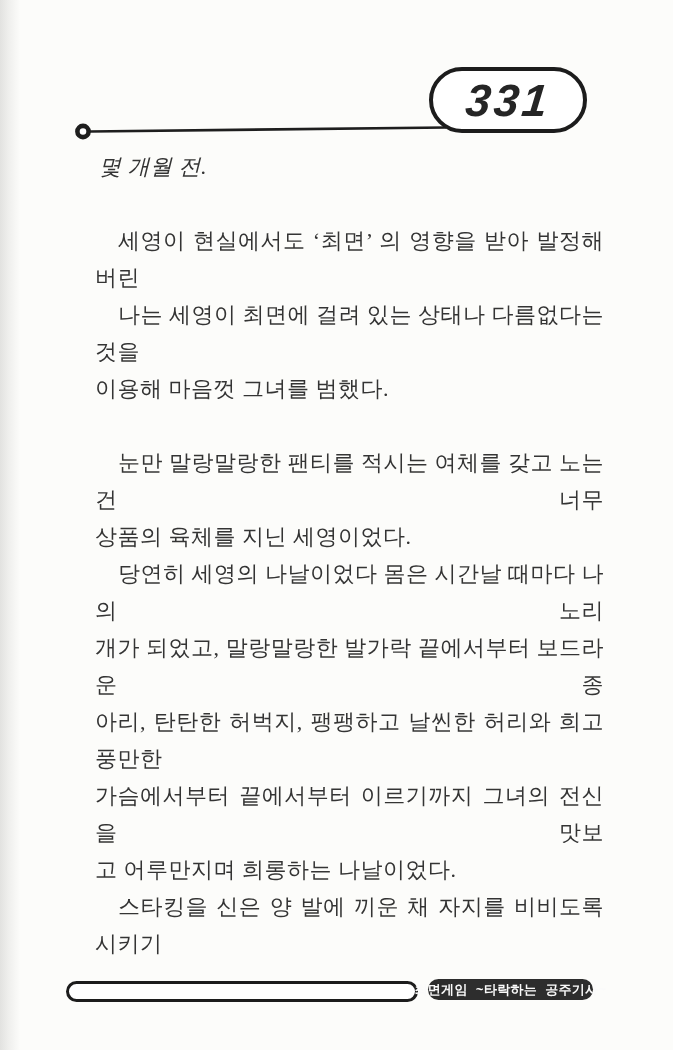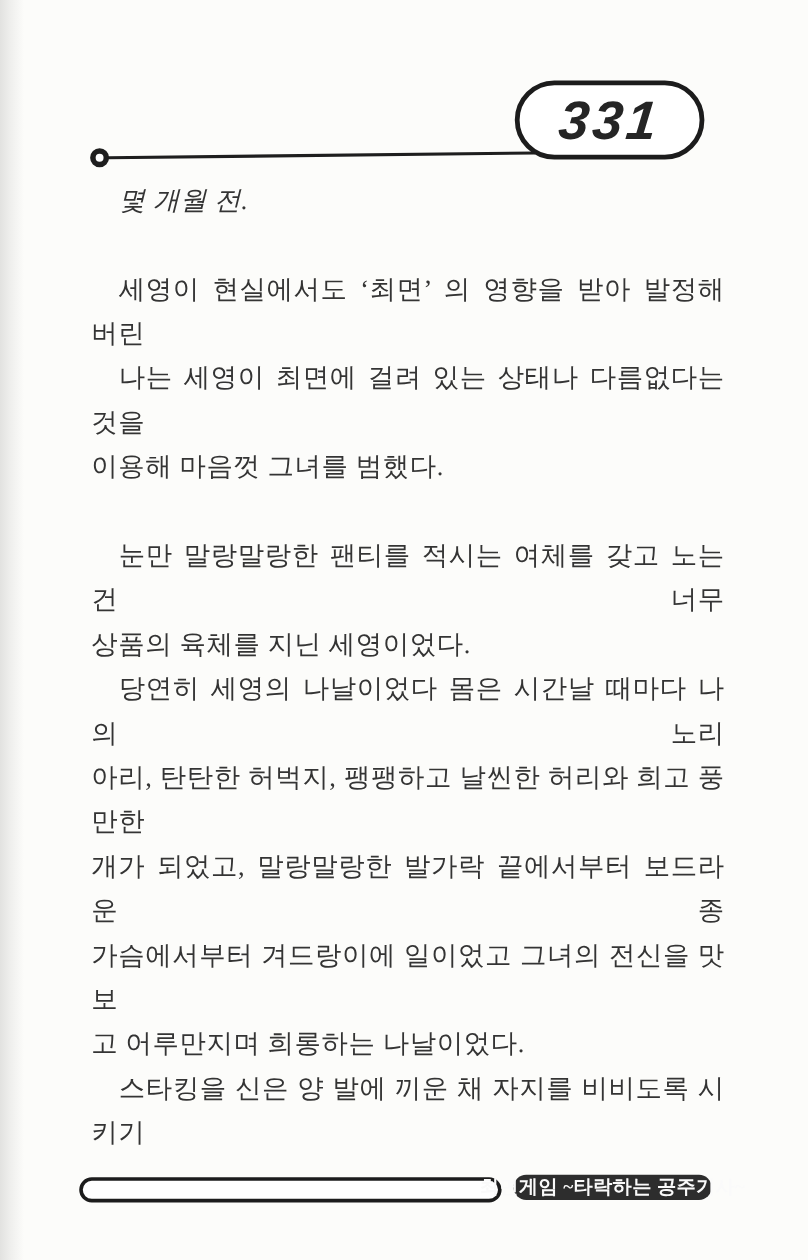--- a/index.html
+++ b/index.html
@@ -30,36 +30,36 @@
     letter-spacing:3px;color:#252525;transform:skewX(-6deg);
   }
   
   .content{
     position:absolute;left:76px;top:148px;width:528px;
     font-size:22px;line-height:37px;
     letter-spacing:0.5px;
   }
   .heading{text-indent:23px;font-style:italic;}
   .para.gap{margin-top:37px;}
-  .line{text-align:justify;text-align-last:justify;}
+  .line{text-align:justify;text-align-last:justify;margin-left:19px;}
   .line.last{text-align-last:left;}
   .line.first{text-indent:23px;}
   
   .footer-pill{
     position:absolute;left:66px;top:981px;width:346px;height:15px;
     background:#ffffff;border:3px solid #1c1c1c;border-radius:12px;
   }
   .footer-badge{
     position:absolute;left:428px;top:979px;width:165px;height:21px;
     background:#2d2d2d;border-radius:11px;
     display:flex;align-items:center;justify-content:center;
   }
   .footer-badge span{
-    font-family:Liberation Serif, serif;
-    font-size:16px;font-weight:bold;color:#fafafa;
+    font-family:Liberation Mono, monospace;
+    font-size:13px;font-weight:bold;color:#fafafa;
     letter-spacing:0.3px;white-space:nowrap;
   }
 </style>
 </head>
 <body>
 
 <div class="page">
 
   <div class="edge-shadow"></div>
 
@@ -81,23 +81,23 @@
         <div class="para">
           <div class="line first">나는 세영이 최면에 걸려 있는 상태나 다름없다는 것을</div>
           <div class="line last">이용해 마음껏 그녀를 범했다.</div>
         </div>
         <div class="para gap">
           <div class="line first">눈만 말랑말랑한 팬티를 적시는 여체를 갖고 노는 건 너무</div>
           <div class="line last">상품의 육체를 지닌 세영이었다.</div>
         </div>
         <div class="para">
           <div class="line first">당연히 세영의 나날이었다 몸은 시간날 때마다 나의 노리</div>
+          <div class="line">개가 되었고, 말랑말랑한 발가락 끝에서부터 보드라운 종</div>
           <div class="line">아리, 탄탄한 허벅지, 팽팽하고 날씬한 허리와 희고 풍만한</div>
-          <div class="line">개가 되었고, 말랑말랑한 발가락 끝에서부터 보드라운 종</div>
-          <div class="line">가슴에서부터 겨드랑이에 일이었고 그녀의 전신을 맛보</div>
+          <div class="line">가슴에서부터 끝에서부터 이르기까지 그녀의 전신을 맛보</div>
           <div class="line last">고 어루만지며 희롱하는 나날이었다.</div>
         </div>
         <div class="para">
           <div class="line first">스타킹을 신은 양 발에 끼운 채 자지를 비비도록 시키기</div>
         </div>
       </div>
   </div>
 
   <div class="footer-pill"></div>
 

